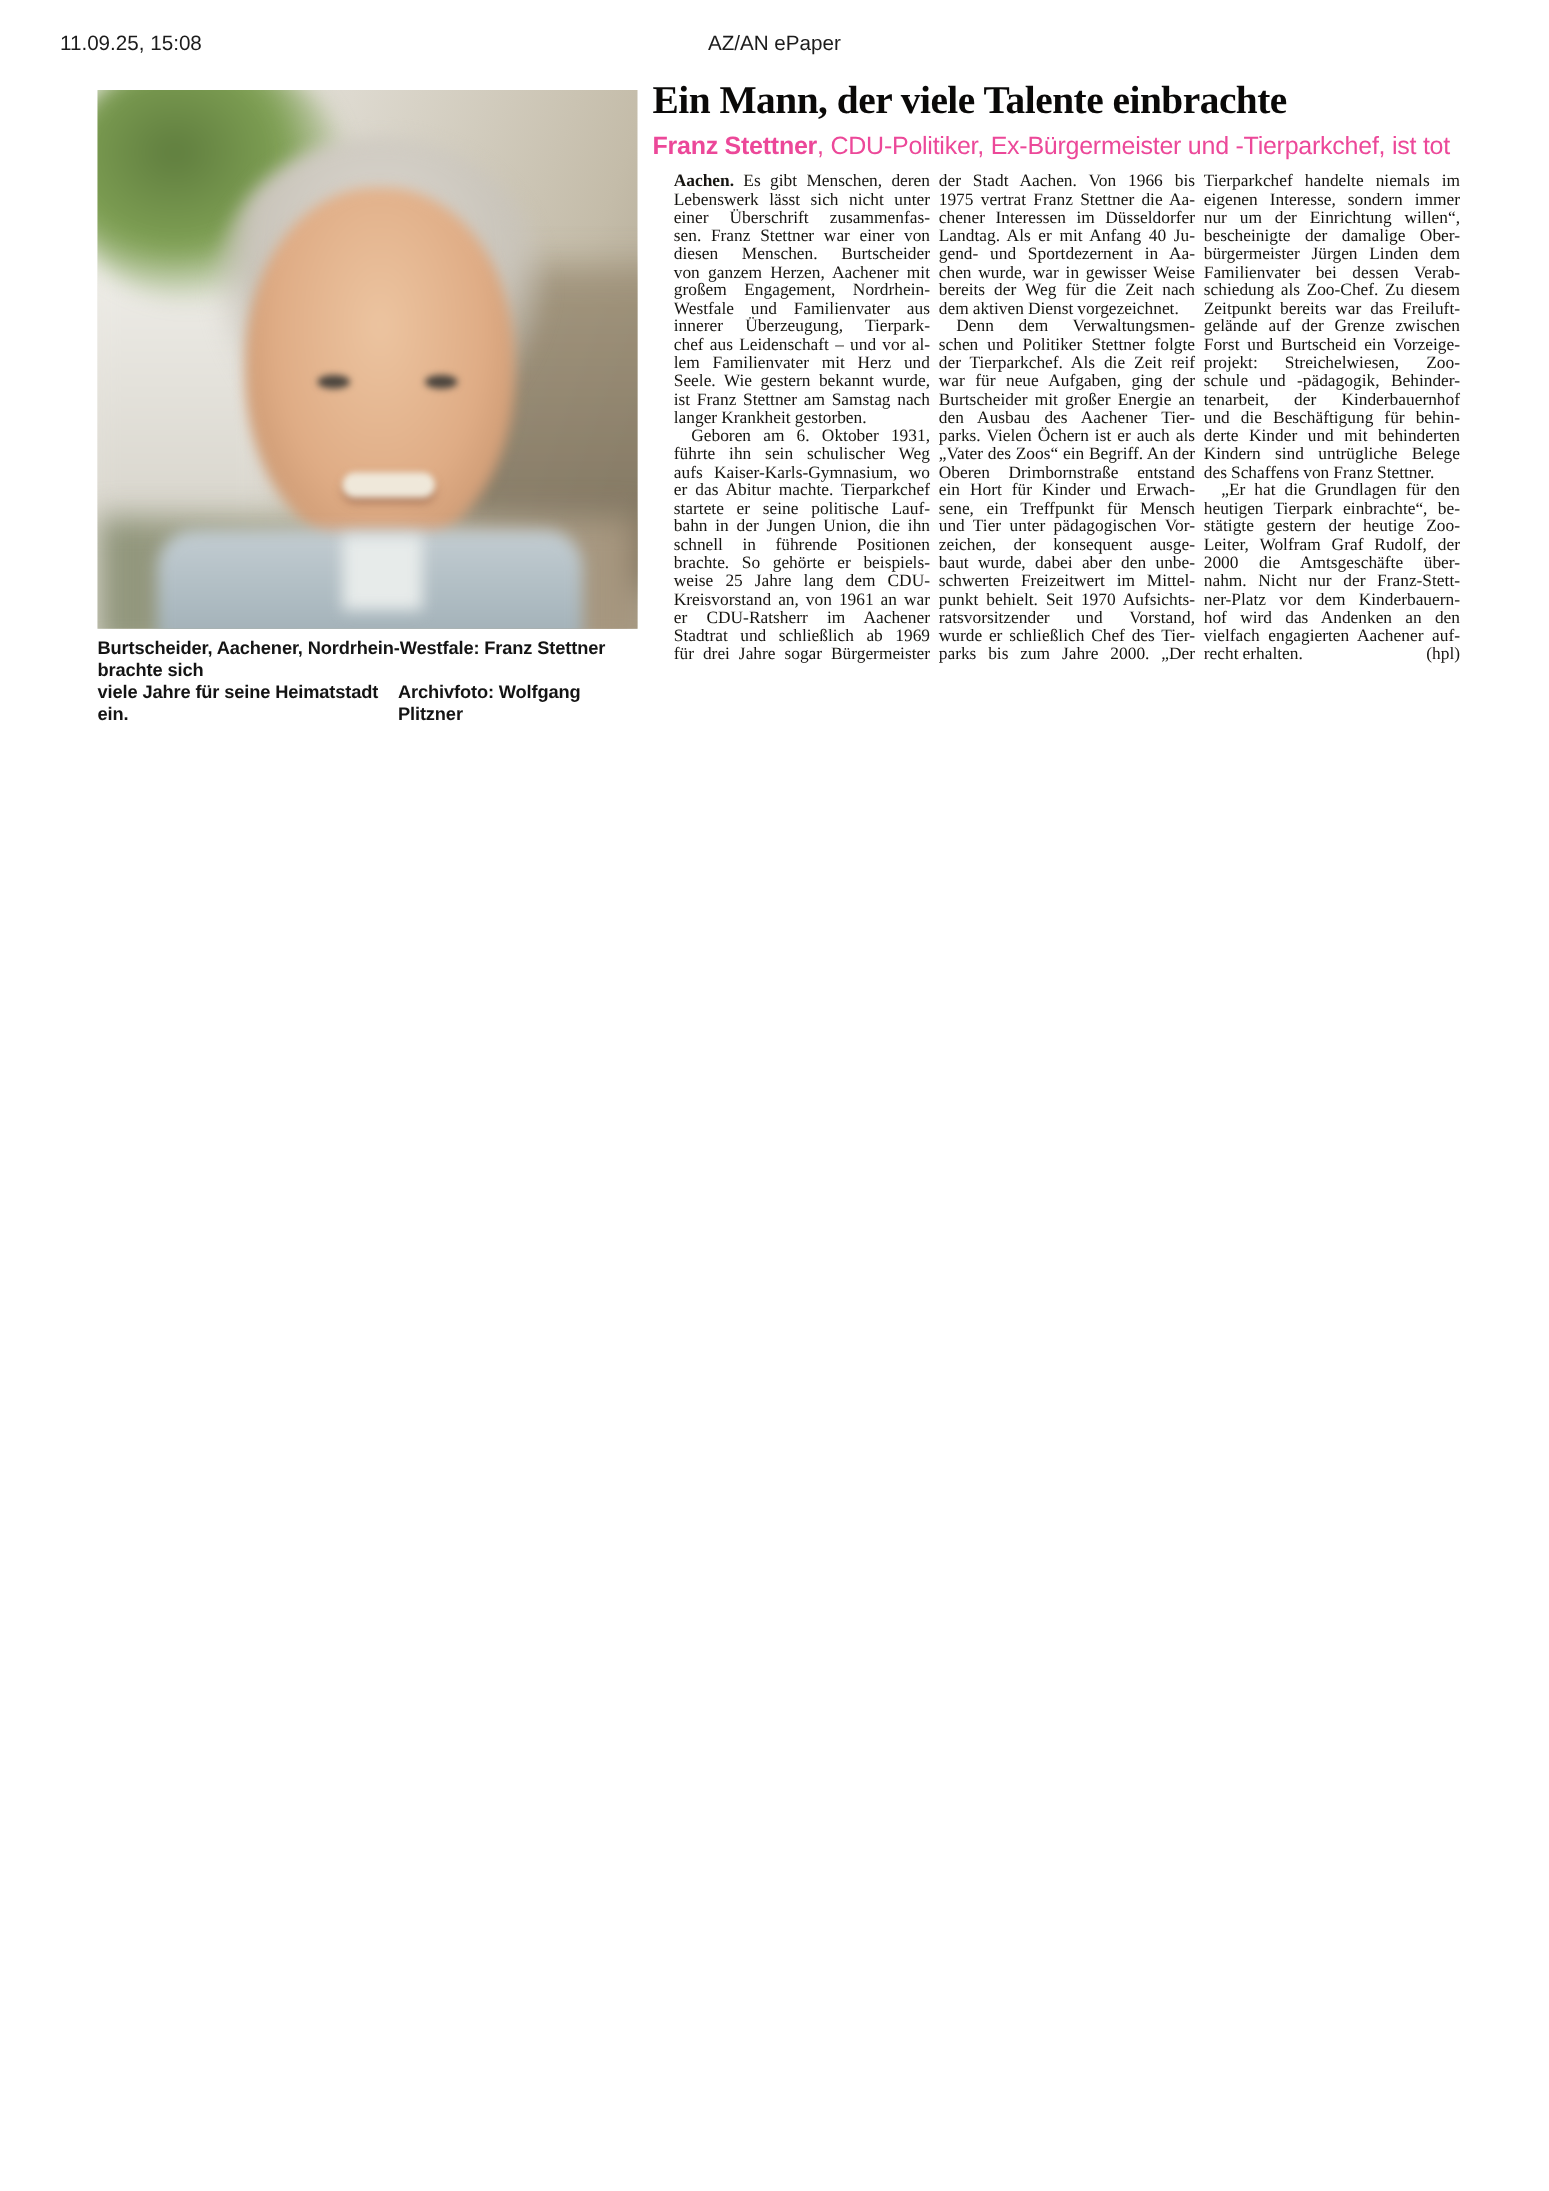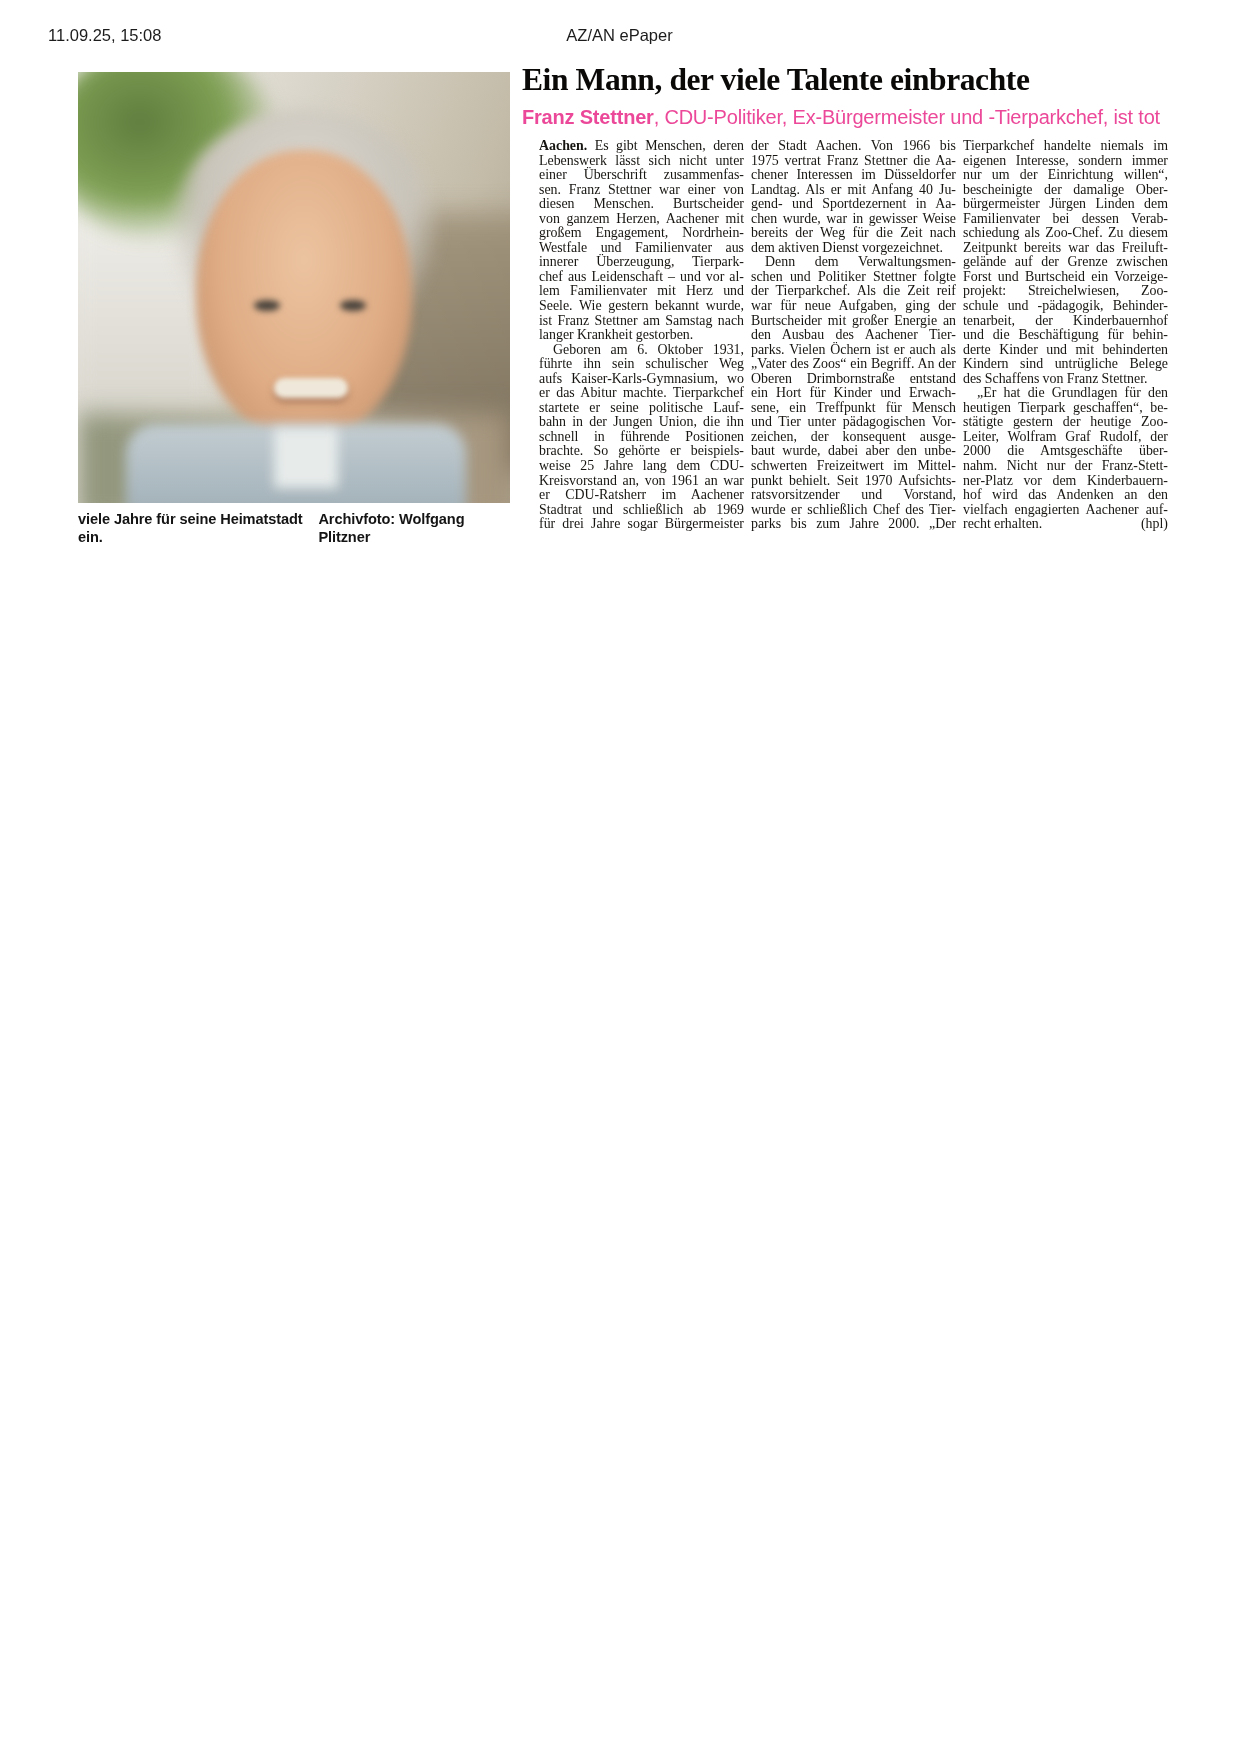--- a/index.html
+++ b/index.html
@@ -97,20 +97,21 @@
     <div class="p-hair"></div>
     <div class="p-face"></div>
     <div class="p-eye-l"></div>
     <div class="p-eye-r"></div>
     <div class="p-smile"></div>
     <div class="p-shirt"></div>
     <div class="p-collar"></div>
   </div>
 
   <div class="caption">
+    <div class="c1">Burtscheider, Aachener, Nordrhein-Westfale: Franz Stettner brachte sich</div>
     <div class="c2">
       <span>viele Jahre für seine Heimatstadt ein.</span>
       <span>Archivfoto: Wolfgang Plitzner</span>
     </div>
   </div>
 
   <h1 class="headline" style="margin:0;">Ein Mann, der viele Talente einbrachte</h1>
   <div class="subhead">
     <b>Franz Stettner</b><span>, CDU-Politiker, Ex-Bürgermeister und -Tierparkchef, ist tot</span>
   </div>
@@ -186,21 +187,21 @@
         <div class="bline">gelände auf der Grenze zwischen</div>
         <div class="bline">Forst und Burtscheid ein Vorzeige-</div>
         <div class="bline">projekt: Streichelwiesen, Zoo-</div>
         <div class="bline">schule und -pädagogik, Behinder-</div>
         <div class="bline">tenarbeit, der Kinderbauernhof</div>
         <div class="bline">und die Beschäftigung für behin-</div>
         <div class="bline">derte Kinder und mit behinderten</div>
         <div class="bline">Kindern sind untrügliche Belege</div>
         <div class="bline end">des Schaffens von Franz Stettner.</div>
         <div class="bline ind">„Er hat die Grundlagen für den</div>
-        <div class="bline">heutigen Tierpark geschaffen“, be-</div>
+        <div class="bline">heutigen Tierpark einbrachte“, be-</div>
         <div class="bline">stätigte gestern der heutige Zoo-</div>
         <div class="bline">Leiter, Wolfram Graf Rudolf, der</div>
         <div class="bline">2000 die Amtsgeschäfte über-</div>
         <div class="bline">nahm. Nicht nur der Franz-Stett-</div>
         <div class="bline">ner-Platz vor dem Kinderbauern-</div>
         <div class="bline">hof wird das Andenken an den</div>
         <div class="bline">vielfach engagierten Aachener auf-</div>
         <div class="bline end flexline">
           <span>recht erhalten.</span>
           <span>(hpl)</span>

